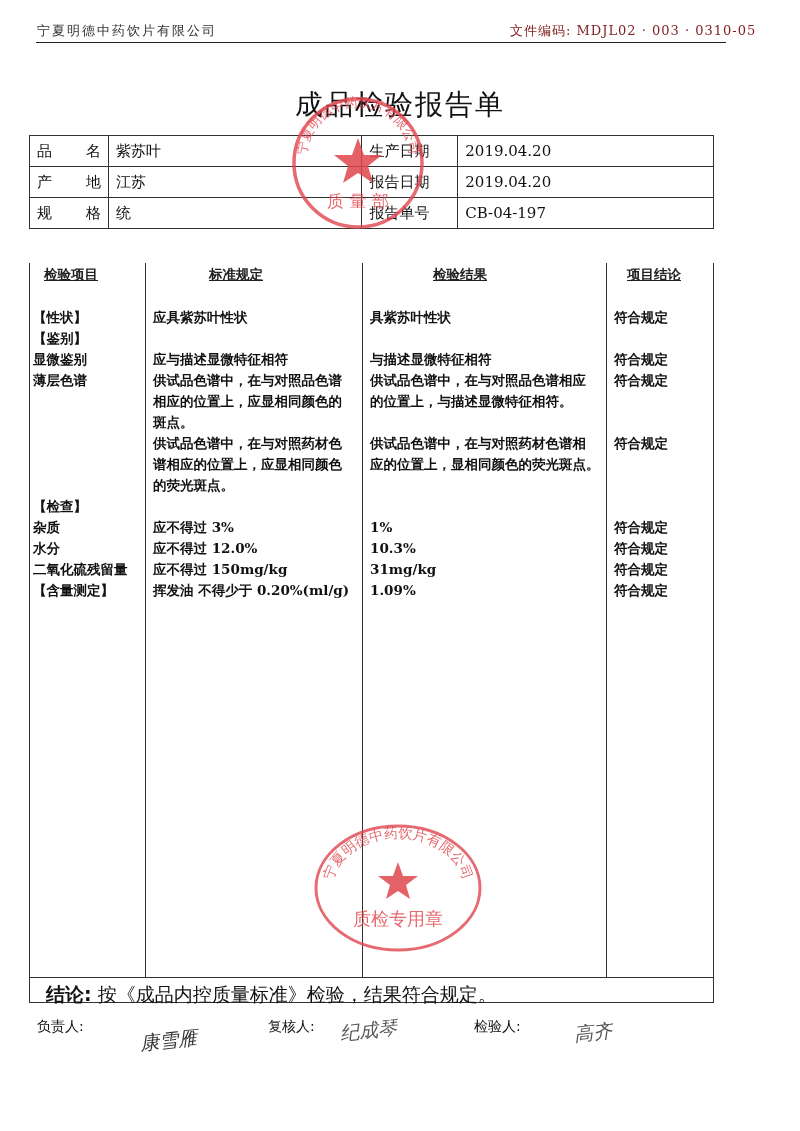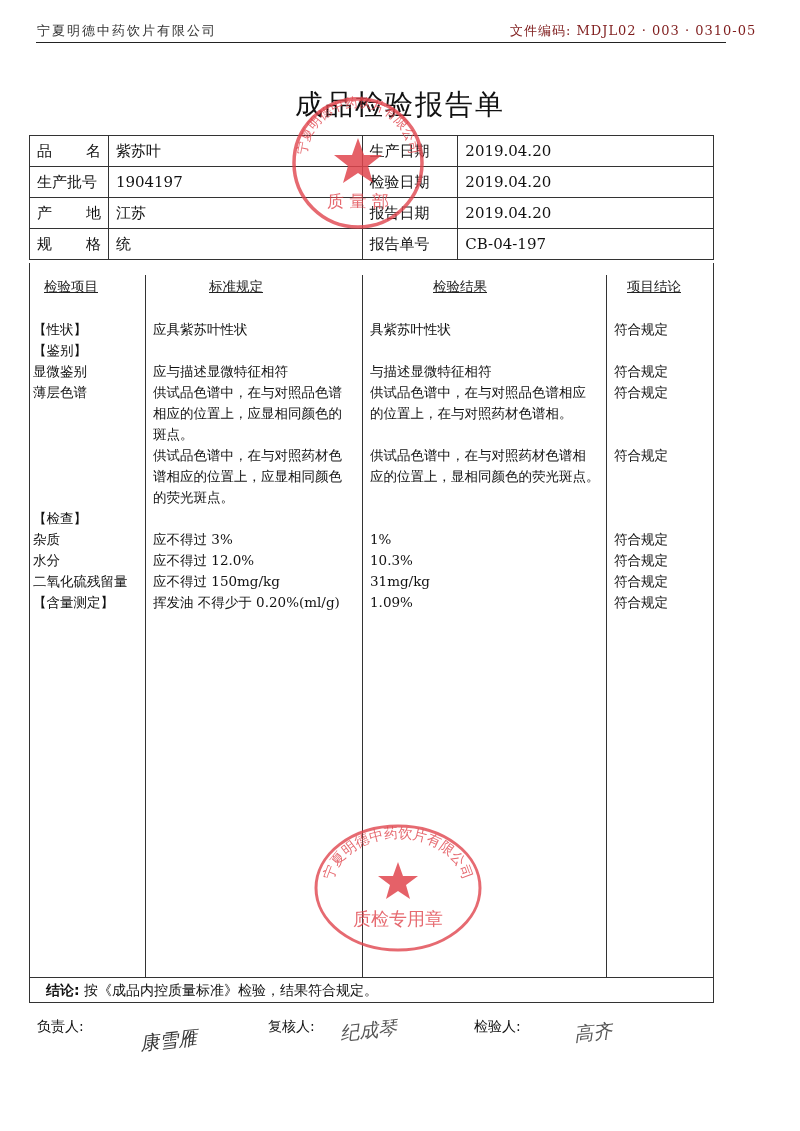--- a/index.html
+++ b/index.html
@@ -14,30 +14,30 @@
   .info { position:absolute; left:29px; top:135px; width:685px; border-collapse:collapse; }
   .info td { border:1px solid #333; height:31px; font-size:15px; padding:0 7px; box-sizing:border-box; }
   .info .l1 { width:79px; }
   .info .v1 { width:254px; }
   .info .l2 { width:96px;margin-top:24px; }
   .info .v2 { width:256px; }
   .spread { display:flex; justify-content:space-between; }
 
   .detail { position:absolute; left:29px; top:263px; width:685px; height:714px;
             border-left:1px solid #333; border-right:1px solid #333; box-sizing:border-box; }
-  .dcol { position:absolute; top:12px; bottom:0; box-sizing:border-box; }
+  .dcol { position:absolute; top:0; bottom:0; box-sizing:border-box;font-weight:bold; }
   .c1 { left:0; width:116px; border-right:1px solid #333; }
   .c2 { left:116px; width:217px; border-right:1px solid #333; }
   .c3 { left:333px; width:244px; border-right:1px solid #333; }
   .c4 { left:577px; width:107px; }
   .colhead { position:absolute; top:3px; font-size:13.5px; text-decoration:underline; color:#222; }
   .line { position:absolute; font-size:13.5px; white-space:nowrap; color:#111; }
 
   .concl { position:absolute; left:29px; top:977px; width:685px; height:26px; border:1px solid #333;
-           box-sizing:border-box; font-size:14px; padding:4px 0 0 16px;
+           box-sizing:border-box; font-size:19px; padding:4px 0 0 16px;
            font-family:"DejaVu Sans", "Liberation Sans", sans-serif; }
   .concl b { font-weight:bold; }
   .sig-label { position:absolute; top:1018px; font-size:14px; font-family:"DejaVu Sans", "Liberation Sans", sans-serif; }
   .sig { position:absolute; font-size:19px; color:#333; font-family:"DejaVu Serif", serif; font-style:italic; transform:rotate(-6deg); }
 
   .stamp { position:absolute; pointer-events:none; }
 </style>
 </head>
 <body>
 
@@ -51,28 +51,20 @@
   <tbody id="info-body">
       <tr>
         <td class="l1">
           <div class="spread">
             <span>品</span>
             <span>名</span>
           </div>
         </td>
         <td class="v1">紫苏叶</td>
         <td class="l2">生产日期</td>
-        <td class="v2">2019.04.20</td>
-      </tr>
-      <tr>
-        <td class="l1">
-          <div class=""><span>生产批号</span></div>
-        </td>
-        <td class="v1">1904197</td>
-        <td class="l2">检验日期</td>
         <td class="v2">2019.04.20</td>
       </tr>
       <tr>
         <td class="l1">
           <div class="spread">
             <span>产</span>
             <span>地</span>
           </div>
         </td>
         <td class="v1">江苏</td>
@@ -124,21 +116,21 @@
         <div class="line" style="top: 298px; left: 7px;">应不得过 150mg/kg</div>
         <div class="line" style="top: 319px; left: 7px;">挥发油 不得少于 0.20%(ml/g)</div>
       </div>
   </div>
   <div class="dcol c3">
     <div class="colhead" style="left:70px">检验结果</div>
     <div id="results-col">
         <div class="line" style="top: 46px; left: 7px;">具紫苏叶性状</div>
         <div class="line" style="top: 88px; left: 7px; text-align: center;">与描述显微特征相符</div>
         <div class="line" style="top: 109px; left: 7px;">供试品色谱中，在与对照品色谱相应</div>
-        <div class="line" style="top: 130px; left: 7px;">的位置上，在与对照药材色谱相。</div>
+        <div class="line" style="top: 130px; left: 7px;">的位置上，与描述显微特征相符。</div>
         <div class="line" style="top: 172px; left: 7px;">供试品色谱中，在与对照药材色谱相</div>
         <div class="line" style="top: 193px; left: 7px;">应的位置上，显相同颜色的荧光斑点。</div>
         <div class="line" style="top: 256px; left: 7px;">1%</div>
         <div class="line" style="top: 277px; left: 7px;">10.3%</div>
         <div class="line" style="top: 298px; left: 7px;">31mg/kg</div>
         <div class="line" style="top: 319px; left: 7px;">1.09%</div>
       </div>
   </div>
   <div class="dcol c4">
     <div class="colhead" style="left:20px">项目结论</div>

